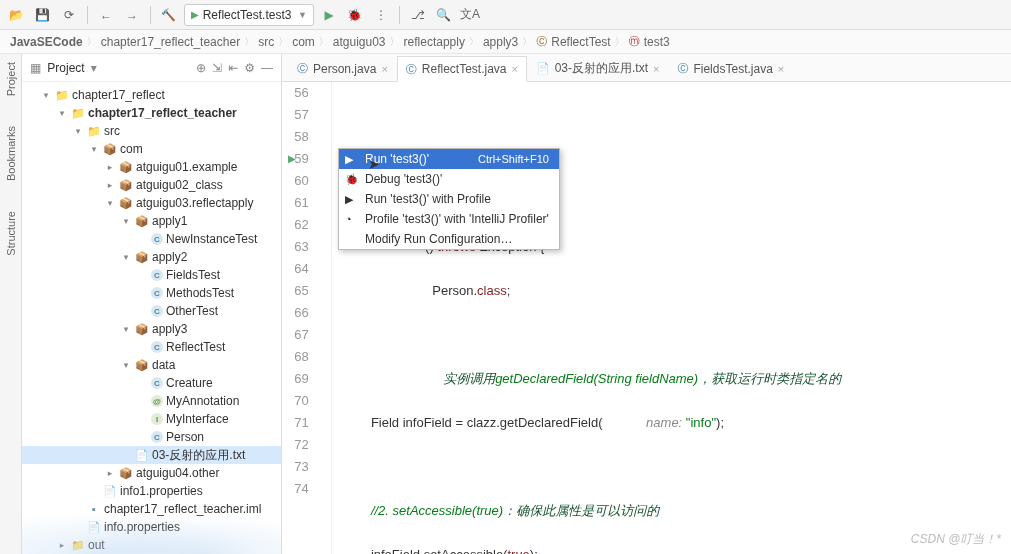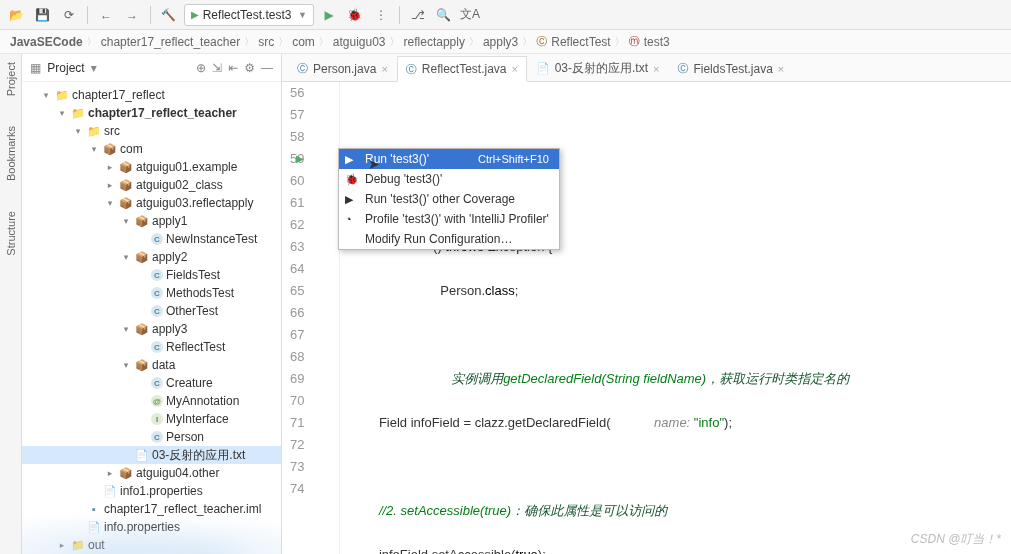--- a/index.html
+++ b/index.html
@@ -45,26 +45,26 @@
 .tree-row .bold { font-weight: bold; }
 
 .editor-area { flex: 1; display: flex; flex-direction: column; position: relative; }
 .tabs { height: 28px; display: flex; align-items: flex-end; border-bottom: 1px solid #ddd; background: #fafafa; padding-left: 6px; }
 .tab { height: 26px; padding: 0 8px; display: flex; align-items: center; gap: 5px; border: 1px solid transparent; border-bottom: none; font-size: 12px; color: #555; }
 .tab.active { background: #fff; border-color: #ddd; border-bottom: 1px solid #fff; margin-bottom: -1px; }
 .tab .close { color: #aaa; font-size: 11px; }
 .tab .file-ico { font-size: 11px; }
 
 .code-wrap { flex: 1; display: flex; font-family: "JetBrains Mono", Consolas, monospace; font-size: 13px; line-height: 22px; overflow: hidden; }
-.gutter { width: 50px; text-align: left; padding-right: 10px; color: #999; background: #fff; border-right: 1px solid #f0f0f0; position: relative; margin-left: 8px; }
+.gutter { width: 50px; text-align: center; padding-right: 10px; color: #999; background: #fff; border-right: 1px solid #f0f0f0; position: relative; }
 .gutter .ln { height: 22px; }
 .gutter .run-gutter { position: absolute; left: 6px; color: #59a869; font-size: 10px; }
 .code { flex: 1; padding-left: 10px; position: relative; white-space: pre; }
 .code .line { height: 22px; }
-.kw { color: #000000; }
+.kw { color: #7f1d1d; }
 .str { color: #067d17; }
 .com { color: #8c8c8c; font-style: italic; }
 .com-cn { color: #14532d; font-style: italic; }
 .com-green { color: #067d17; font-style: italic; }
 .ann { color: #9e880d; }
 .param { color: #888; font-style: italic; margin-left: 40px; }
 
 .ctx-menu { position: absolute; left: 338px; top: 148px; background: #fff; border: 1px solid #bbb; box-shadow: 2px 2px 6px rgba(0,0,0,0.25); font-size: 12px; z-index: 100; min-width: 200px; }
 .ctx-row { height: 20px; display: flex; align-items: center; padding: 0 10px 0 6px; gap: 6px; }
 .ctx-row.sel { background: #3874d1; color: #fff; }
@@ -359,21 +359,21 @@
       <span class="ico">▶</span>
       <span>Run 'test3()'</span>
       <span class="sc">Ctrl+Shift+F10</span>
     </div>
   <div class="ctx-row">
       <span class="ico">🐞</span>
       <span>Debug 'test3()'</span>
     </div>
   <div class="ctx-row">
       <span class="ico">▶</span>
-      <span>Run 'test3()' other Coverage</span>
+      <span>Run 'test3()' with Profile</span>
     </div>
   <div class="ctx-row">
       <span class="ico">◔</span>
       <span>Profile 'test3()' with 'IntelliJ Profiler'</span>
     </div>
   <div class="ctx-row">
       <span class="ico"></span>
       <span>Modify Run Configuration…</span>
     </div>
 </div>

